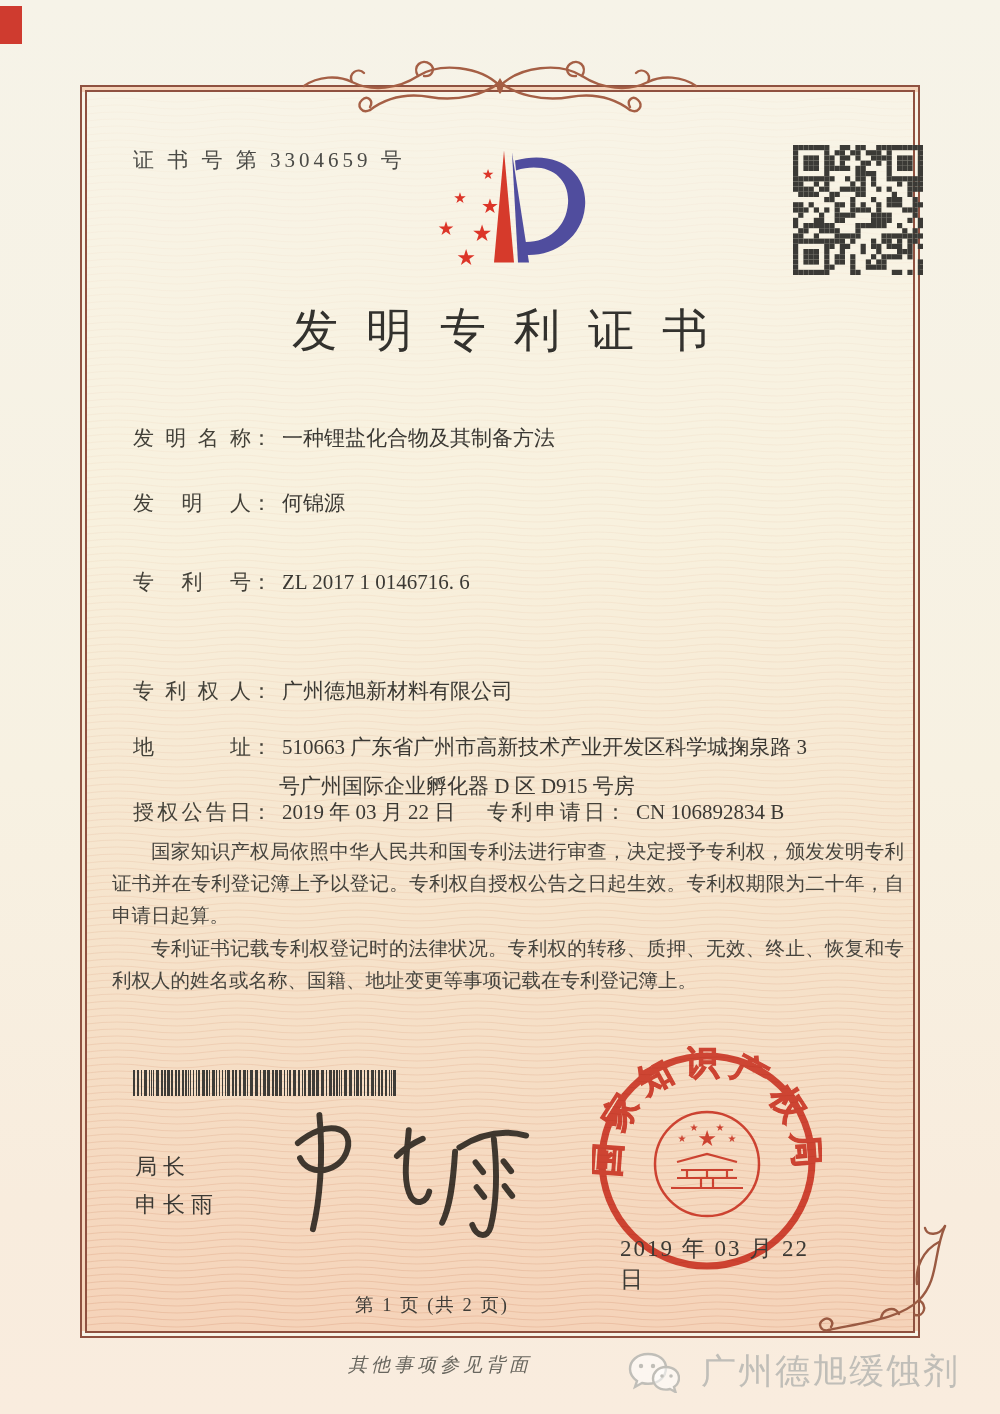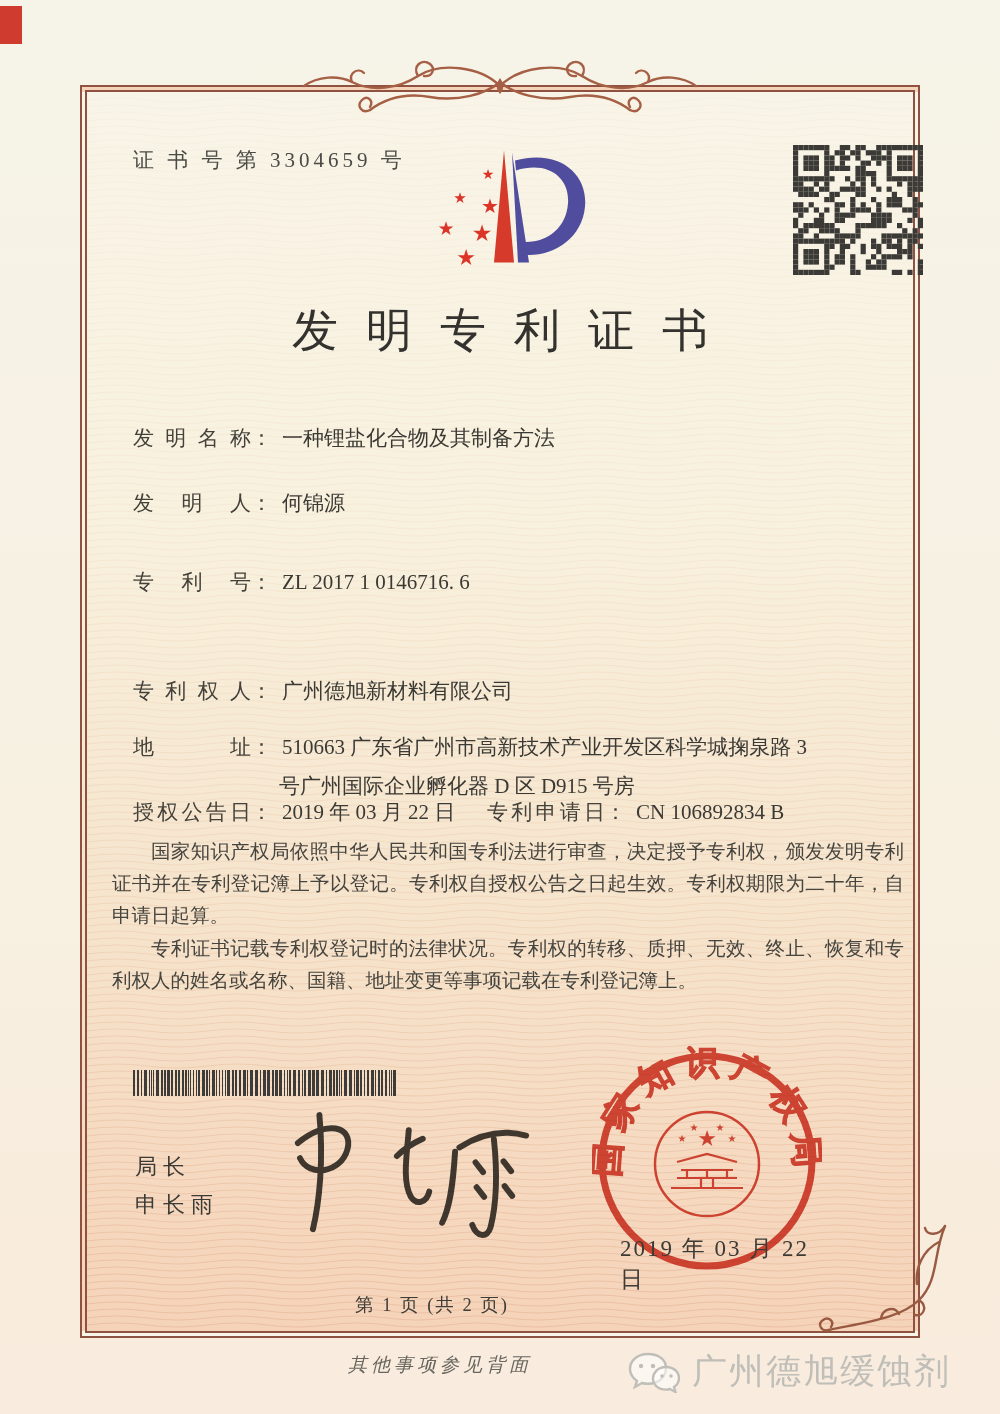--- a/index.html
+++ b/index.html
@@ -33,21 +33,21 @@
   
   .barcode{left:133px;top:1070px;}
   .officer{left:135px;top:1148px;font-size:22px;color:#3c3a35;line-height:38px;letter-spacing:6px;}
   .sig{left:282px;top:1100px;mix-blend-mode:multiply;}
   .seal{left:592px;top:1046px;mix-blend-mode:multiply;opacity:.9;}
   .seal-date{left:620px;top:1233px;width:210px;font-size:23px;color:#3c3a35;letter-spacing:2px;}
   .pageinfo{left:0;top:1292px;width:864px;text-align:center;font-size:18.5px;
     color:#3f3d38;letter-spacing:2px;}
   .backnote{left:0;top:1352px;width:880px;text-align:center;font-size:19px;font-style:italic;
     color:#68665e;letter-spacing:4px;}
-  .watermark{left:628px;top:1348px;display:flex;align-items:center;gap:12px;color:#c0beb8;}
+  .watermark{left:628px;top:1348px;display:flex;align-items:center;gap:21px;color:#c0beb8;}
   .watermark .wm-text{font-size:35px;letter-spacing:2px;}
   .artifact{left:0;top:6px;width:22px;height:38px;background:#cf3b2f;}
 </style>
 </head>
 <body>
 
 <div class="page">
 
   <div class="abs artifact"></div>
 

